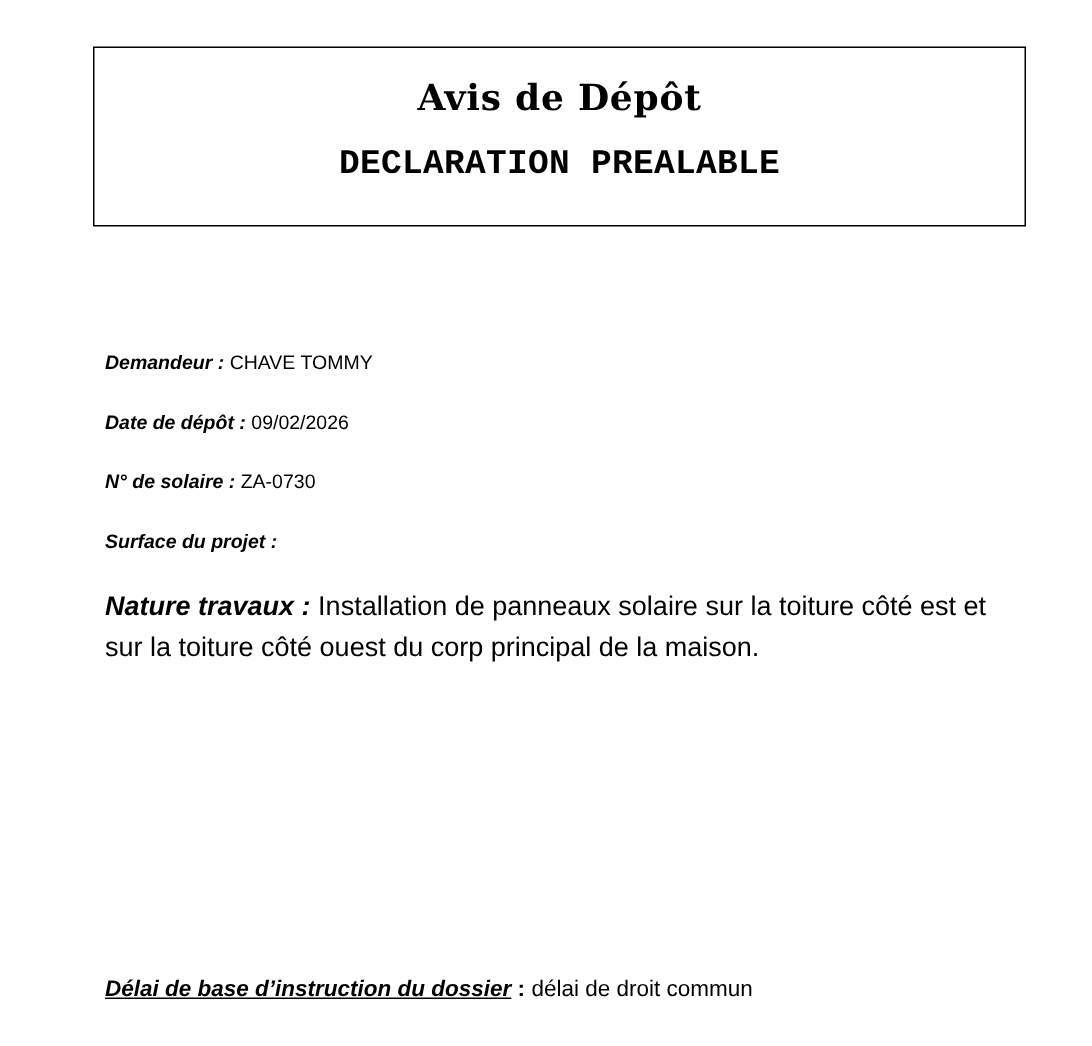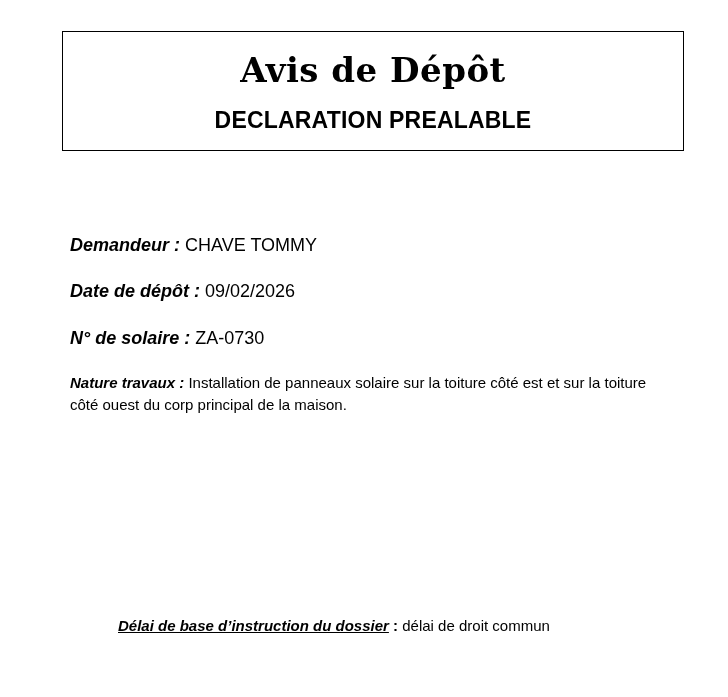--- a/index.html
+++ b/index.html
@@ -32,64 +32,63 @@
     box-sizing: border-box;
     display: flex;
     flex-direction: column;
     align-items: center;
     justify-content: flex-start;
     padding-top: 20px;
   }
   .title-main {
     font-family: "DejaVu Serif", serif;
     font-weight: bold;
-    font-size: 34px;
+    font-size: 24px;
     letter-spacing: 0.5px;
     line-height: 1.1;
     text-align: center;
   }
   .title-sub {
-    font-family: Liberation Sans, sans-serif;
+    font-family: Liberation Mono, monospace;
     font-weight: bold;
     font-size: 23px;
     letter-spacing: 0.2px;
     margin-top: 18px;
   }
   .body-block {
     position: absolute;
     left: 70px;
     top: 233px;
     width: 610px;
   }
   .field-row {
-    font-size: 18px;
+    font-size: 13px;
     line-height: 1.35;
     margin-bottom: 22px;
   }
   .field-label {
     font-weight: bold;
     font-style: italic;
   }
   .field-value {
     font-weight: normal;
     font-style: normal;
   }
   .nature-row {
-    font-size: 15px;
+    font-size: 18px;
     line-height: 1.5;
     margin-bottom: 0;
     width: 608px;
   }
   .delai-row {
     position: absolute;
     left: 70px;
-    top: 616px;
+    top: 650px;
     font-size: 15px;
     line-height: 1.35;
-    margin-left: 48px;
   }
   .delai-label {
     font-weight: bold;
     font-style: italic;
     text-decoration: underline;
   }
   .delai-colon {
     font-weight: bold;
   }
   .delai-value {
@@ -119,20 +118,24 @@
       <span class="field-label">Date de dépôt :</span>
       <span class="field-value">09/02/2026</span>
     </div>
 
 
     <div class="field-row">
       <span class="field-label">N° de solaire :</span>
       <span class="field-value">ZA-0730</span>
     </div>
 
+    <div class="field-row">
+      <span class="field-label">Surface du projet :</span>
+      <span class="field-value"></span>
+    </div>
 
     <div class="nature-row">
       <span class="field-label">Nature travaux :</span>
       <span class="field-value">Installation de panneaux solaire sur la toiture côté est et sur la toiture côté ouest du corp principal de la maison.</span>
     </div>
 
   </div>
 
   <div class="delai-row">
     <span class="delai-label">Délai de base d’instruction du dossier</span><span class="delai-colon"> :</span>

